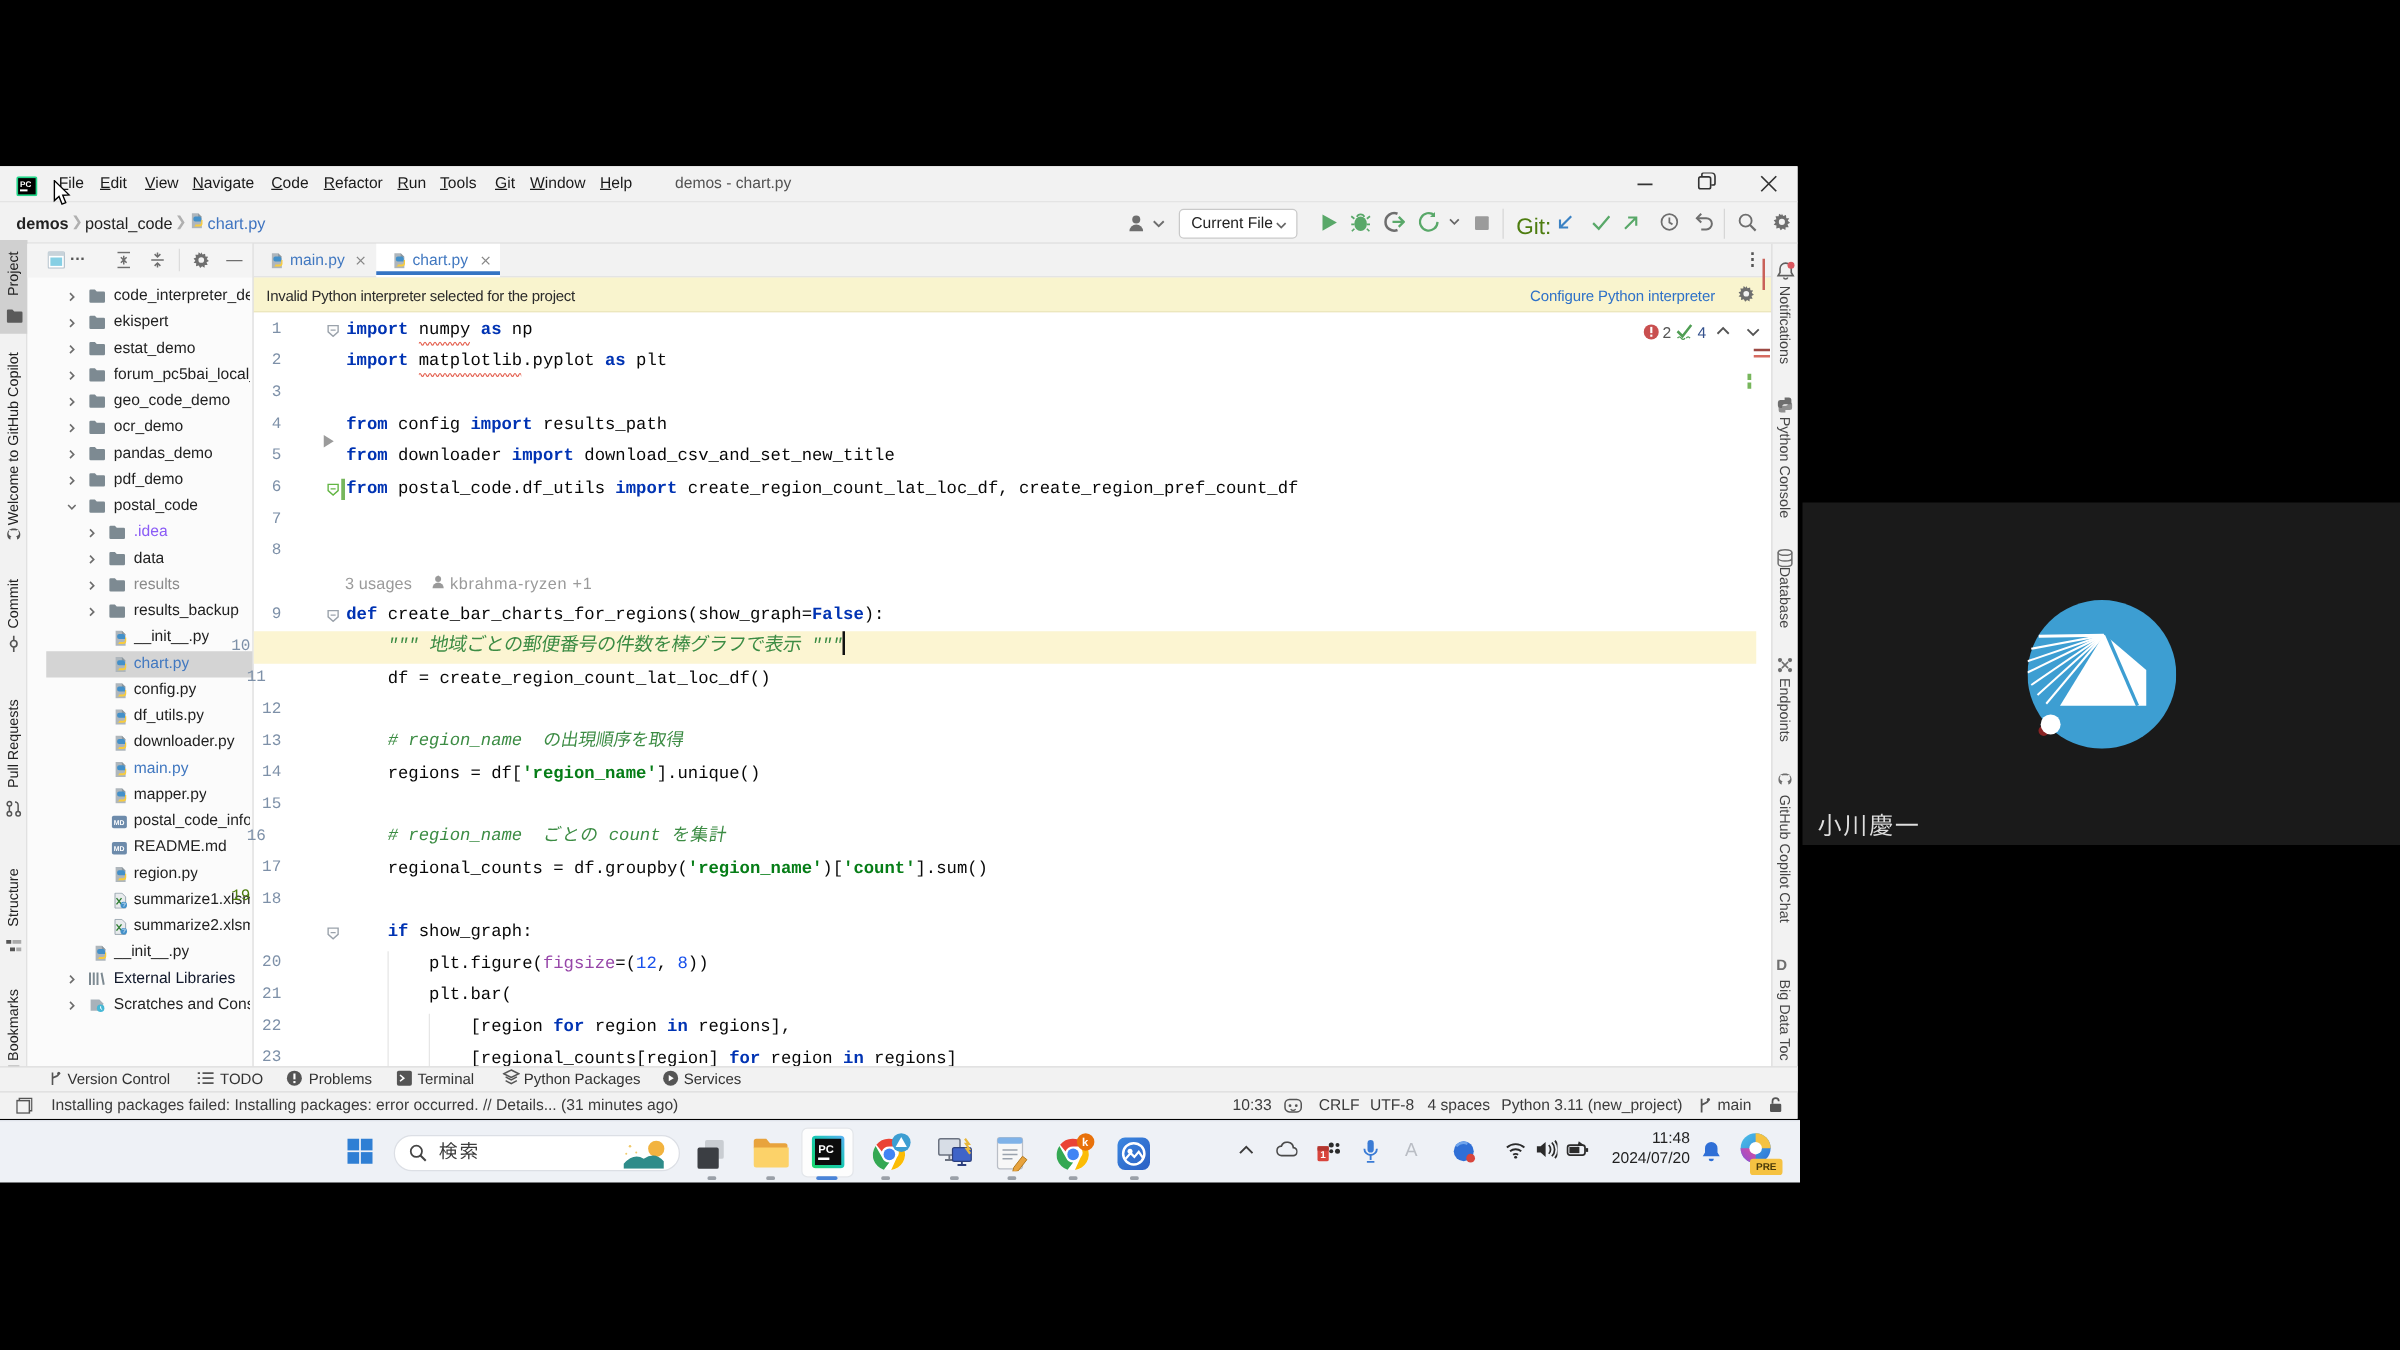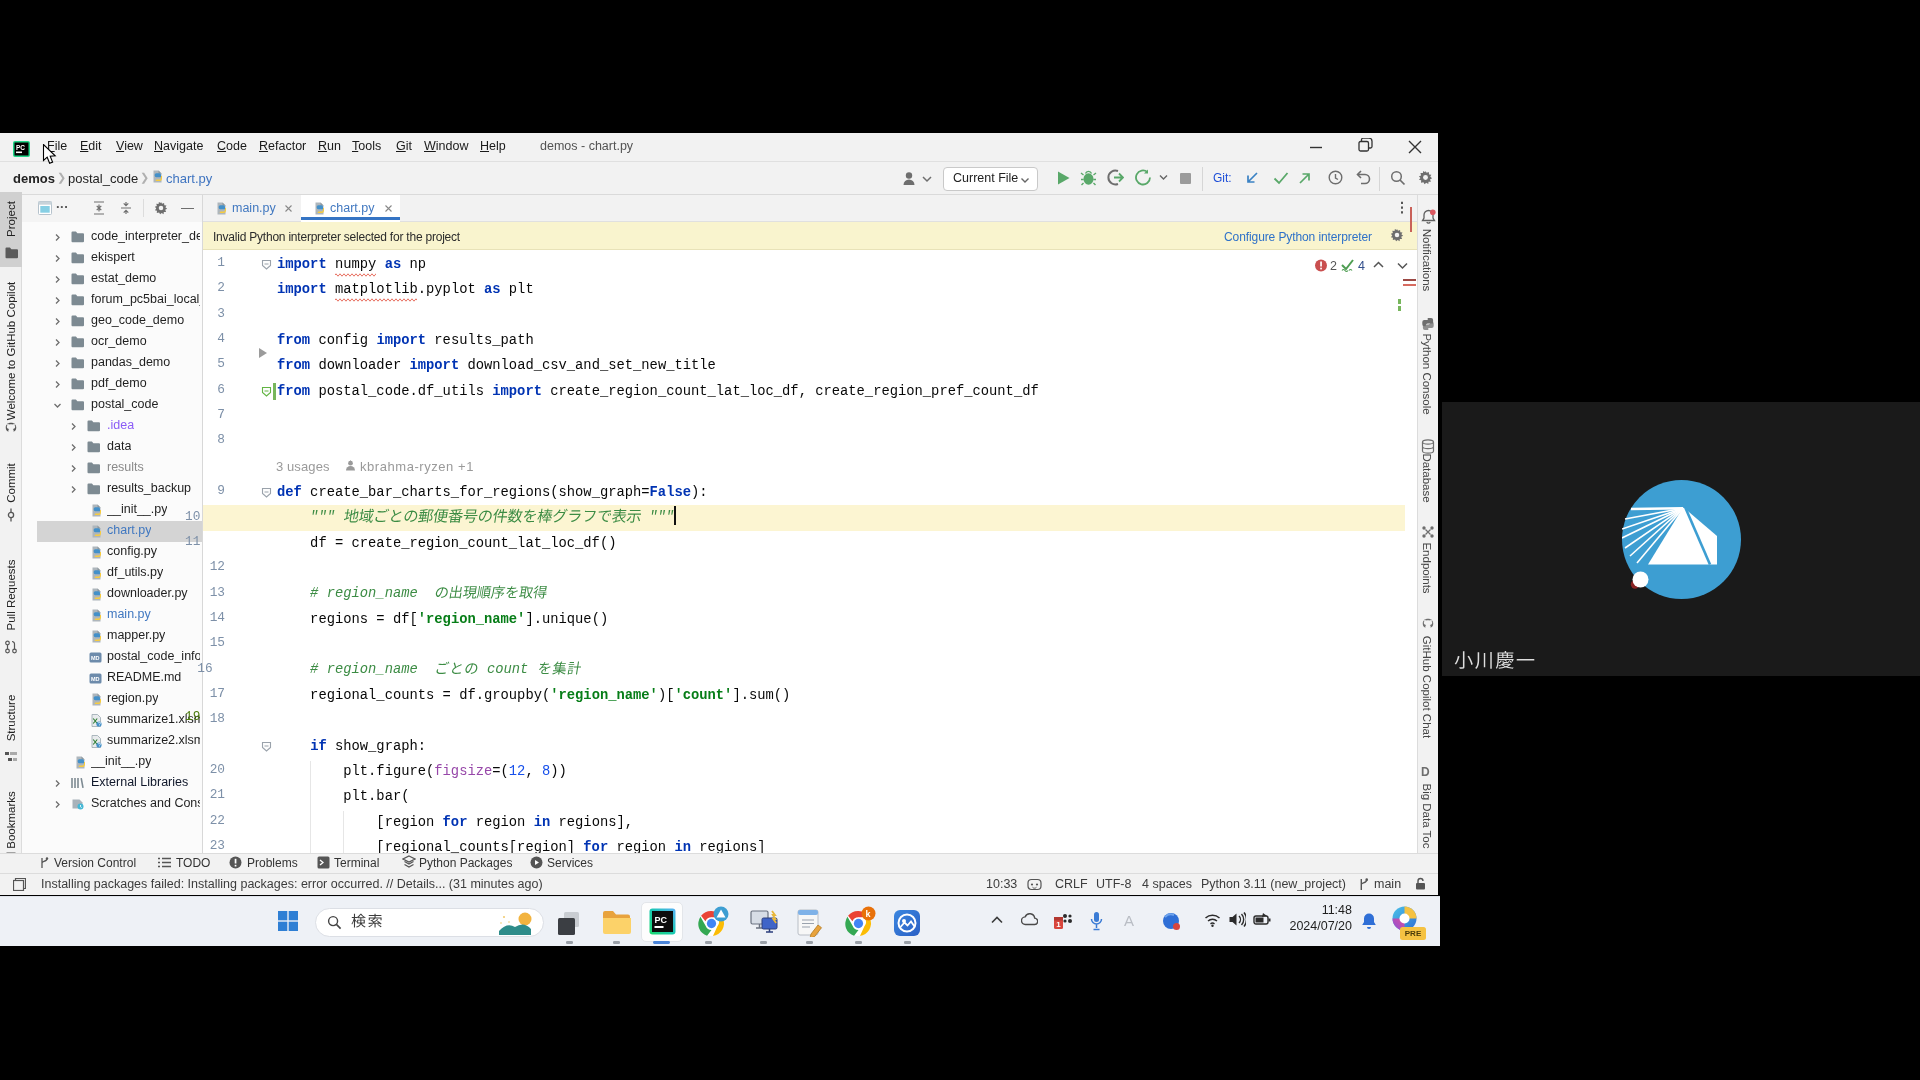--- a/index.html
+++ b/index.html
@@ -69,21 +69,21 @@
 <path d="M12 2 a7 7 0 1 0 0 13" fill="none" stroke="#6e6e6e" stroke-width="2"></path>
 <path d="M8 8.5 L17 8.5 M13 4.5 L17 8.5 L13 12.5" fill="none" stroke="#59a869" stroke-width="1.8"></path>
 </svg>
 <svg class="a" style="left:1135px;top:36px" width="34" height="17" viewBox="0 0 34 17">
 <path d="M15 8.5 a7 7 0 1 1 -2.5 -5.4" fill="none" stroke="#59a869" stroke-width="1.8"></path>
 <path d="M13 0.5 v4 h-4 z" fill="#59a869"></path>
 <path d="M25 6.5 l3.5 3.5 3.5-3.5" fill="none" stroke="#666" stroke-width="1.4"></path>
 </svg>
 <div class="a" style="left:1180px;top:40px;width:11px;height:11px;background:#9b9b9b;border-radius:1px"></div>
 <div class="a" style="left:1202px;top:34px;width:1px;height:24px;background:#d6d6d6"></div>
-<div class="a" style="left:1213px;top:38px;font-size:12px;color:#1d4ed8">Git:</div>
+<div class="a" style="left:1213px;top:38px;font-size:18px;color:#4d7c0f">Git:</div>
 <svg class="a" style="left:1244px;top:37px" width="16" height="16" viewBox="0 0 16 16">
 <path d="M13 3 L4 12 M4 5.5 V12 H10.5" fill="none" stroke="#3b82c4" stroke-width="1.7"></path>
 </svg>
 <svg class="a" style="left:1273px;top:38px" width="16" height="14" viewBox="0 0 16 14">
 <path d="M1.5 7.5 L6 12 L14.5 2" fill="none" stroke="#59a869" stroke-width="1.8"></path>
 </svg>
 <svg class="a" style="left:1297px;top:37px" width="16" height="16" viewBox="0 0 16 16">
 <path d="M3 13 L12 4 M12 10.5 V4 H5.5" fill="none" stroke="#59a869" stroke-width="1.7"></path>
 </svg>
 <svg class="a" style="left:1328px;top:37px" width="15" height="15" viewBox="0 0 15 15">
@@ -390,21 +390,21 @@
 <div class="a mono" style="left:185px;top:122px;width:40px;text-align:right;font-size:12.8px;color:#7d90a8">1</div>
 <div class="a mono" style="left:185px;top:147.3px;width:40px;text-align:right;font-size:12.8px;color:#7d90a8">2</div>
 <div class="a mono" style="left:185px;top:172.7px;width:40px;text-align:right;font-size:12.8px;color:#7d90a8">3</div>
 <div class="a mono" style="left:185px;top:198.1px;width:40px;text-align:right;font-size:12.8px;color:#7d90a8">4</div>
 <div class="a mono" style="left:185px;top:223.4px;width:40px;text-align:right;font-size:12.8px;color:#7d90a8">5</div>
 <div class="a mono" style="left:185px;top:248.8px;width:40px;text-align:right;font-size:12.8px;color:#7d90a8">6</div>
 <div class="a mono" style="left:185px;top:274.1px;width:40px;text-align:right;font-size:12.8px;color:#7d90a8">7</div>
 <div class="a mono" style="left:185px;top:299.4px;width:40px;text-align:right;font-size:12.8px;color:#7d90a8">8</div>
 <div class="a mono" style="left:185px;top:350.2px;width:40px;text-align:right;font-size:12.8px;color:#7d90a8">9</div>
 <div class="a mono" style="left:185px;top:375.5px;width:40px;text-align:left;font-size:12.8px;color:#7d90a8">10</div>
-<div class="a mono" style="left:185px;top:400.9px;width:40px;text-align:left;font-size:12.8px;color:#7d90a8">11</div>
+<div class="a mono" style="left:185px;top:400.9px;width:40px;text-align:center;font-size:12.8px;color:#7d90a8">11</div>
 <div class="a mono" style="left:185px;top:426.2px;width:40px;text-align:right;font-size:12.8px;color:#7d90a8">12</div>
 <div class="a mono" style="left:185px;top:451.6px;width:40px;text-align:right;font-size:12.8px;color:#7d90a8">13</div>
 <div class="a mono" style="left:185px;top:476.9px;width:40px;text-align:right;font-size:12.8px;color:#7d90a8">14</div>
 <div class="a mono" style="left:185px;top:502.3px;width:40px;text-align:right;font-size:12.8px;color:#7d90a8">15</div>
 <div class="a mono" style="left:185px;top:527.6px;width:40px;text-align:center;font-size:12.8px;color:#7d90a8">16</div>
 <div class="a mono" style="left:185px;top:553px;width:40px;text-align:right;font-size:12.8px;color:#7d90a8">17</div>
 <div class="a mono" style="left:185px;top:578.3px;width:40px;text-align:right;font-size:12.8px;color:#7d90a8">18</div>
 <div class="a mono" style="left:185px;top:576px;width:40px;text-align:left;font-size:12.8px;color:#4d7c0f">19</div>
 <div class="a mono" style="left:185px;top:629px;width:40px;text-align:right;font-size:12.8px;color:#7d90a8">20</div>
 <div class="a mono" style="left:185px;top:654.4px;width:40px;text-align:right;font-size:12.8px;color:#7d90a8">21</div>

